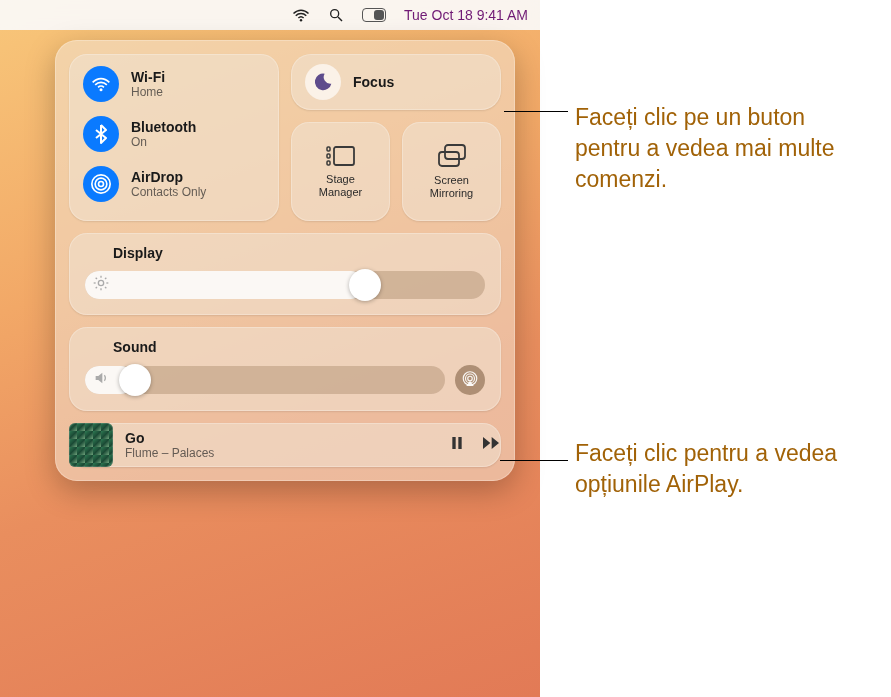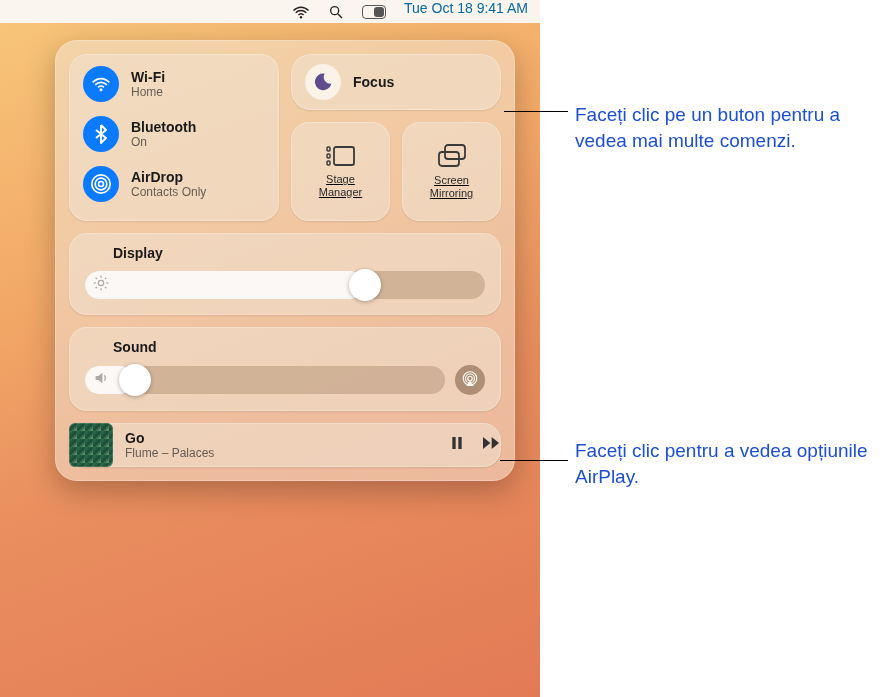--- a/index.html
+++ b/index.html
@@ -10,27 +10,27 @@
     position: relative;
     overflow: hidden;
   }
   .desktop {
     position: absolute; top: 0; left: 0;
     width: 540px; height: 697px;
     background: linear-gradient(160deg, #f8c77a 0%, #f2a867 35%, #e98e5e 60%, #e27a56 100%);
   }
   .menubar {
     position: absolute; top: 0; left: 0;
-    width: 540px; height: 23px;
+    width: 540px; height: 30px;
     background: rgba(250,250,250,0.92);
     backdrop-filter: blur(8px);
-    display: flex; justify-content: flex-end;
+    display: flex; align-items: center; justify-content: flex-end;
     padding: 0 12px;
     gap: 18px;
-    font-size: 14px; color: #0369a1;
+    font-size: 14px; color: #701a75;
   }
   .menubar .icon { display: inline-flex; align-items: center; }
   .menubar .menu-switch {
     width: 24px; height: 14px; border: 1.3px solid #555; border-radius: 4px;
     position: relative;
   }
   .menubar .menu-switch::before {
     content: ""; position: absolute; right: 1px; top: 1px;
     width: 10px; height: 10px; border-radius: 3px; background: #555;
   }
@@ -67,21 +67,21 @@
 
   .rightcol { flex: 1; display: flex; flex-direction: column; gap: 12px; }
   .focus-tile { height: 56px; display: flex; align-items: center; gap: 12px; padding: 0 14px; cursor: pointer; border-radius: 20px; }
   .focus-icon {
     width: 36px; height: 36px; border-radius: 50%;
     background: rgba(255,255,255,0.65);
     display: flex; align-items: center; justify-content: center;
     color: #5e4c8c;
   }
   .focus-label { font-size: 14px; font-weight: 700; color: #1a1a1a; }
-  .two-small { display: flex; gap: 12px; flex: 1; text-decoration: underline; }
+  .two-small { display: flex; gap: 12px; flex: 1; }
   .small-tile {
     flex: 1; aspect-ratio: 1;
     display: flex; flex-direction: column; align-items: center; justify-content: center;
     gap: 6px; cursor: pointer;
     font-size: 11px; color: #2a2a2a; text-align: center; line-height: 1.1;
   }
   .small-tile svg { color: #3a3a3a; }
 
   .wide-tile {
     margin-top: 12px;
@@ -129,21 +129,21 @@
     background-size: 8px 8px;
     box-shadow: inset 0 0 0 1px rgba(255,255,255,0.15);
   }
   .np-text .t1 { font-size: 14px; font-weight: 600; color: #1a1a1a; }
   .np-text .t2 { font-size: 12px; color: rgba(40,40,40,0.7); }
   .np-controls { margin-left: auto; display: flex; gap: 16px; color: #333; }
   .np-controls span { cursor: pointer; }
 
   .callout {
     position: absolute;
-    font-size: 19px; color: #1d4ed8; line-height: 1.35;
+    font-size: 23px; color: #a16207; line-height: 1.35;
     width: 300px;
   }
   .callout.c1 { top: 102px; left: 575px; }
   .callout.c2 { top: 438px; left: 575px; }
   .lead {
     position: absolute; height: 1px; background: #000;
   }
   .lead.l1 { top: 111px; left: 504px; width: 64px; }
   .lead.l2 { top: 460px; left: 500px; width: 68px; }
 </style>

